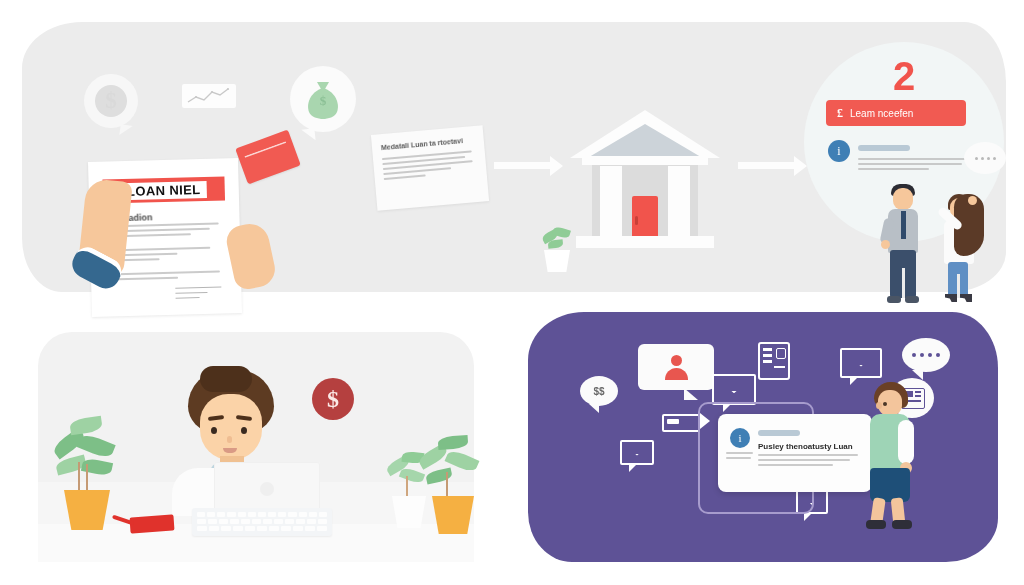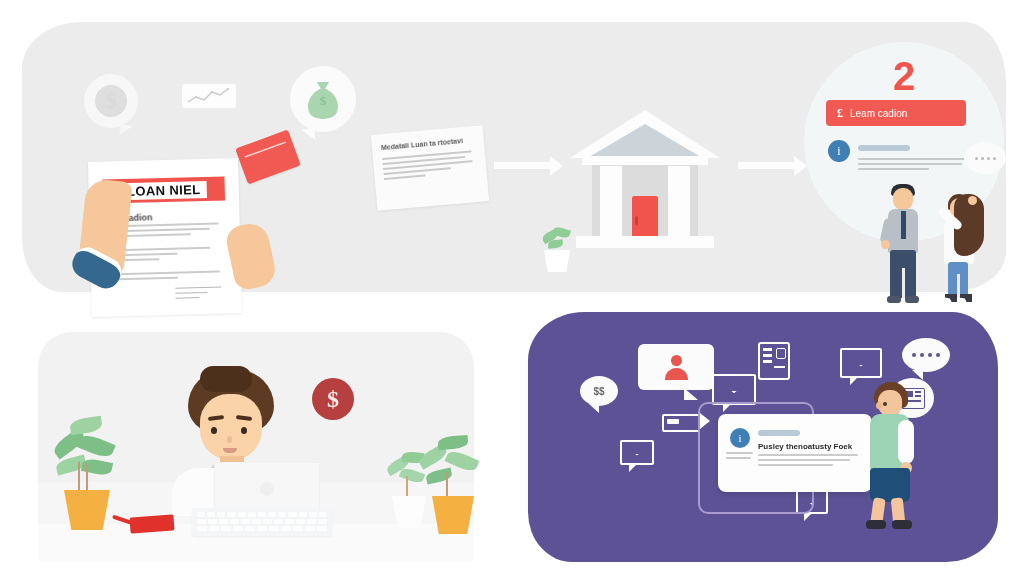--- a/index.html
+++ b/index.html
@@ -344,21 +344,21 @@
       <div class="leaf" style="left:2px;top:6px;width:16px;height:9px;transform:rotate(-28deg);"></div>
       <div class="leaf" style="left:13px;top:2px;width:17px;height:9px;transform:rotate(18deg);"></div>
       <div class="leaf" style="left:8px;top:14px;width:15px;height:8px;transform:rotate(-6deg);"></div>
       <div class="pot"></div>
     </div>
 
     <div class="abs" id="callout">
       <div id="notif-number">2</div>
       <div id="notif-banner">
         <span class="pound">£</span>
-        <span class="lbl">Leam cadion</span>
+        <span class="lbl">Leam nceefen</span>
       </div>
       <div id="notif-row">
         <div id="notif-avatar">i</div>
         <div id="notif-bar"></div>
         <div id="notif-text">
           <span class="lorem-line s1"></span>
             <span class="lorem-line s2"></span>
             <span class="lorem-line s4"></span>
         </div>
       </div>
@@ -549,21 +549,21 @@
     <div class="abs" style="left:25px;top:13px;width:6px;height:1.5px;background:#5e5296;"></div>
     <div class="abs" style="left:25px;top:17px;width:6px;height:1.5px;background:#5e5296;"></div>
     <div class="abs" style="left:14px;top:22px;width:17px;height:1.5px;background:#5e5296;"></div>
     <div class="tail"></div>
   </div>
 
   <div class="abs" id="msg-frame"></div>
   <div class="abs" id="msg-card">
     <div id="msg-avatar">i</div>
     <div id="msg-bar"></div>
-    <div id="msg-title">Pusley thenoatusty Foek</div>
+    <div id="msg-title">Pusley thenoatusty Luan</div>
     <div id="msg-body">
       <span class="lorem-line s1"></span>
         <span class="lorem-line s2"></span>
         <span class="lorem-line s3"></span>
     </div>
     <div id="msg-meta">
       <span class="lorem-line s1"></span>
         <span class="lorem-line s2"></span>
     </div>
   </div>

